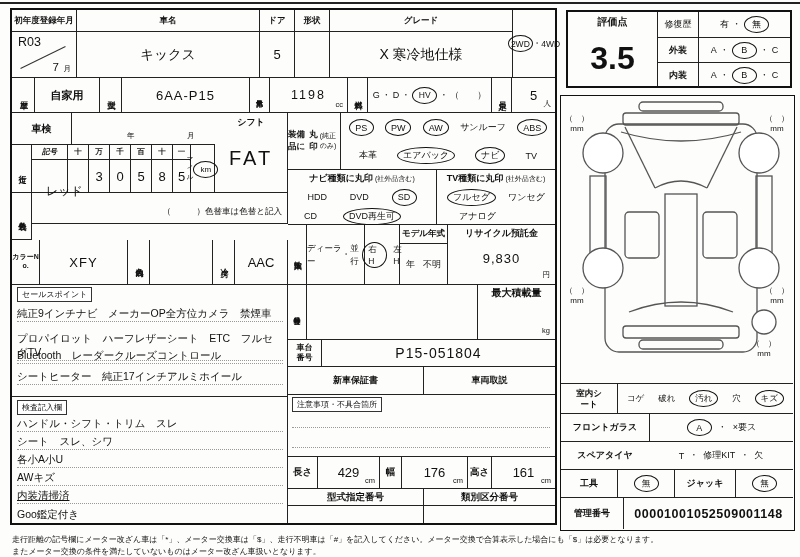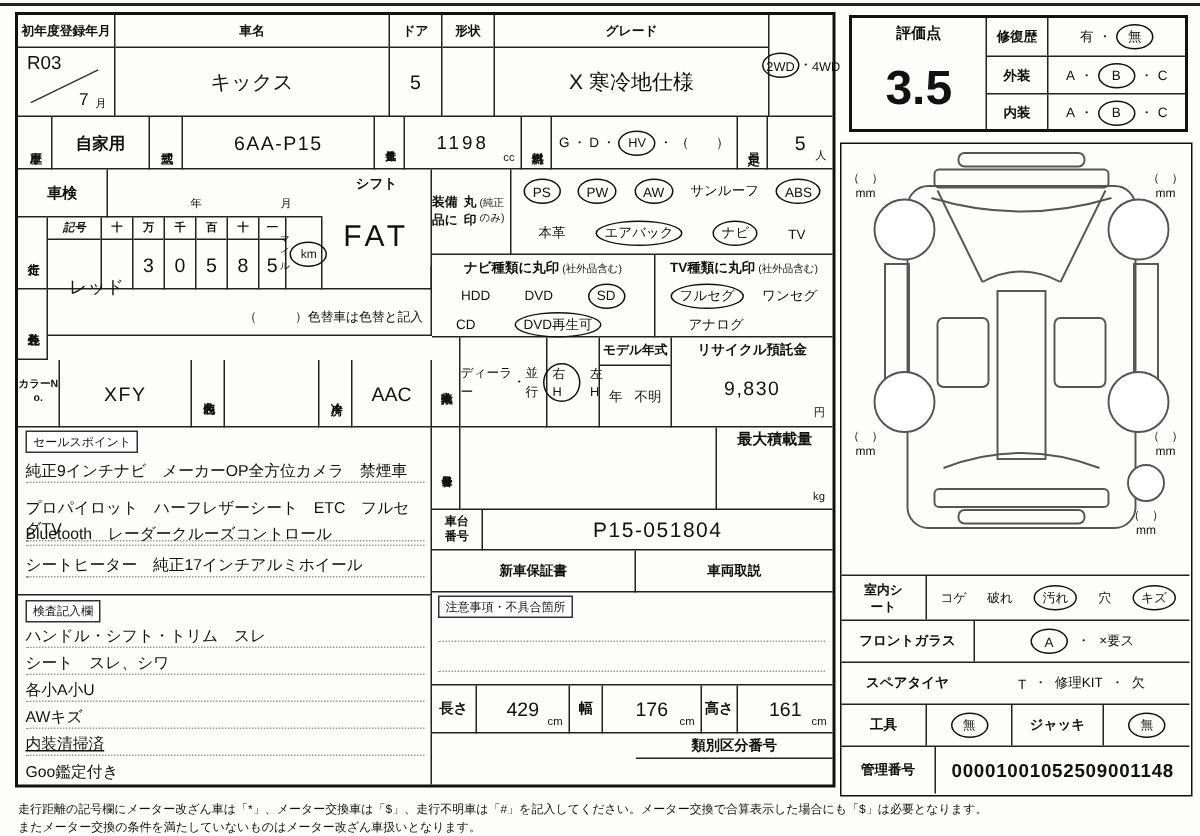--- a/index.html
+++ b/index.html
@@ -288,32 +288,35 @@
   <div class="abs br bb" style="left:402px;top:457px;width:66px;height:32px;">
     <div class="cc" style="height:100%;font-size:13px;">176</div>
     <span class="abs small" style="right:4px;bottom:3px;">cm</span>
   </div>
   <div class="abs br bb cc hdr" style="left:468px;top:457px;width:24px;height:32px;font-size:9.5px;">高さ</div>
   <div class="abs bb" style="left:492px;top:457px;width:63px;height:32px;">
     <div class="cc" style="height:100%;font-size:13px;">161</div>
     <span class="abs small" style="right:4px;bottom:3px;">cm</span>
   </div>
 
+  <div class="abs br" style="left:288px;top:489px;width:136px;height:34px;">
+    <div class="hdr bb" style="height:16px;font-size:9.5px;">型式指定番号</div>
+  </div>
   <div class="abs" style="left:424px;top:489px;width:131px;height:34px;">
     <div class="hdr bb" style="height:16px;font-size:9.5px;">類別区分番号</div>
   </div>
 
   <div class="abs" style="left:566px;top:10px;width:226px;height:78px;border:2px solid #111;">
     <div class="abs br" style="left:0;top:0;width:90px;height:74px;">
       <div class="cc" style="height:20px;font-size:10px;font-weight:bold;">評価点</div>
       <div class="cc" style="height:52px;font-size:32px;font-weight:bold;">3.5</div>
     </div>
     <div class="abs" style="left:90px;top:0;width:132px;height:74px;">
       <div class="bb" style="display:flex;height:25px;">
-        <div class="cc br" style="width:40px;font-size:9px;font-weight:bold;">修復歴</div>
+        <div class="cc br" style="width:40px;font-size:9px;font-weight:normal;">修復歴</div>
         <div class="cc" style="flex:1;font-size:9px;gap:3px;">
           <span>有</span>
           <span>・</span>
           <span class="circle" style="font-size:9px;">無</span>
         </div>
       </div>
       <div class="bb" style="display:flex;height:24px;">
         <div class="cc br" style="width:40px;font-size:9px;font-weight:bold;">外装</div>
         <div class="cc" style="flex:1;font-size:9px;gap:3px;">
           <span>A</span>

